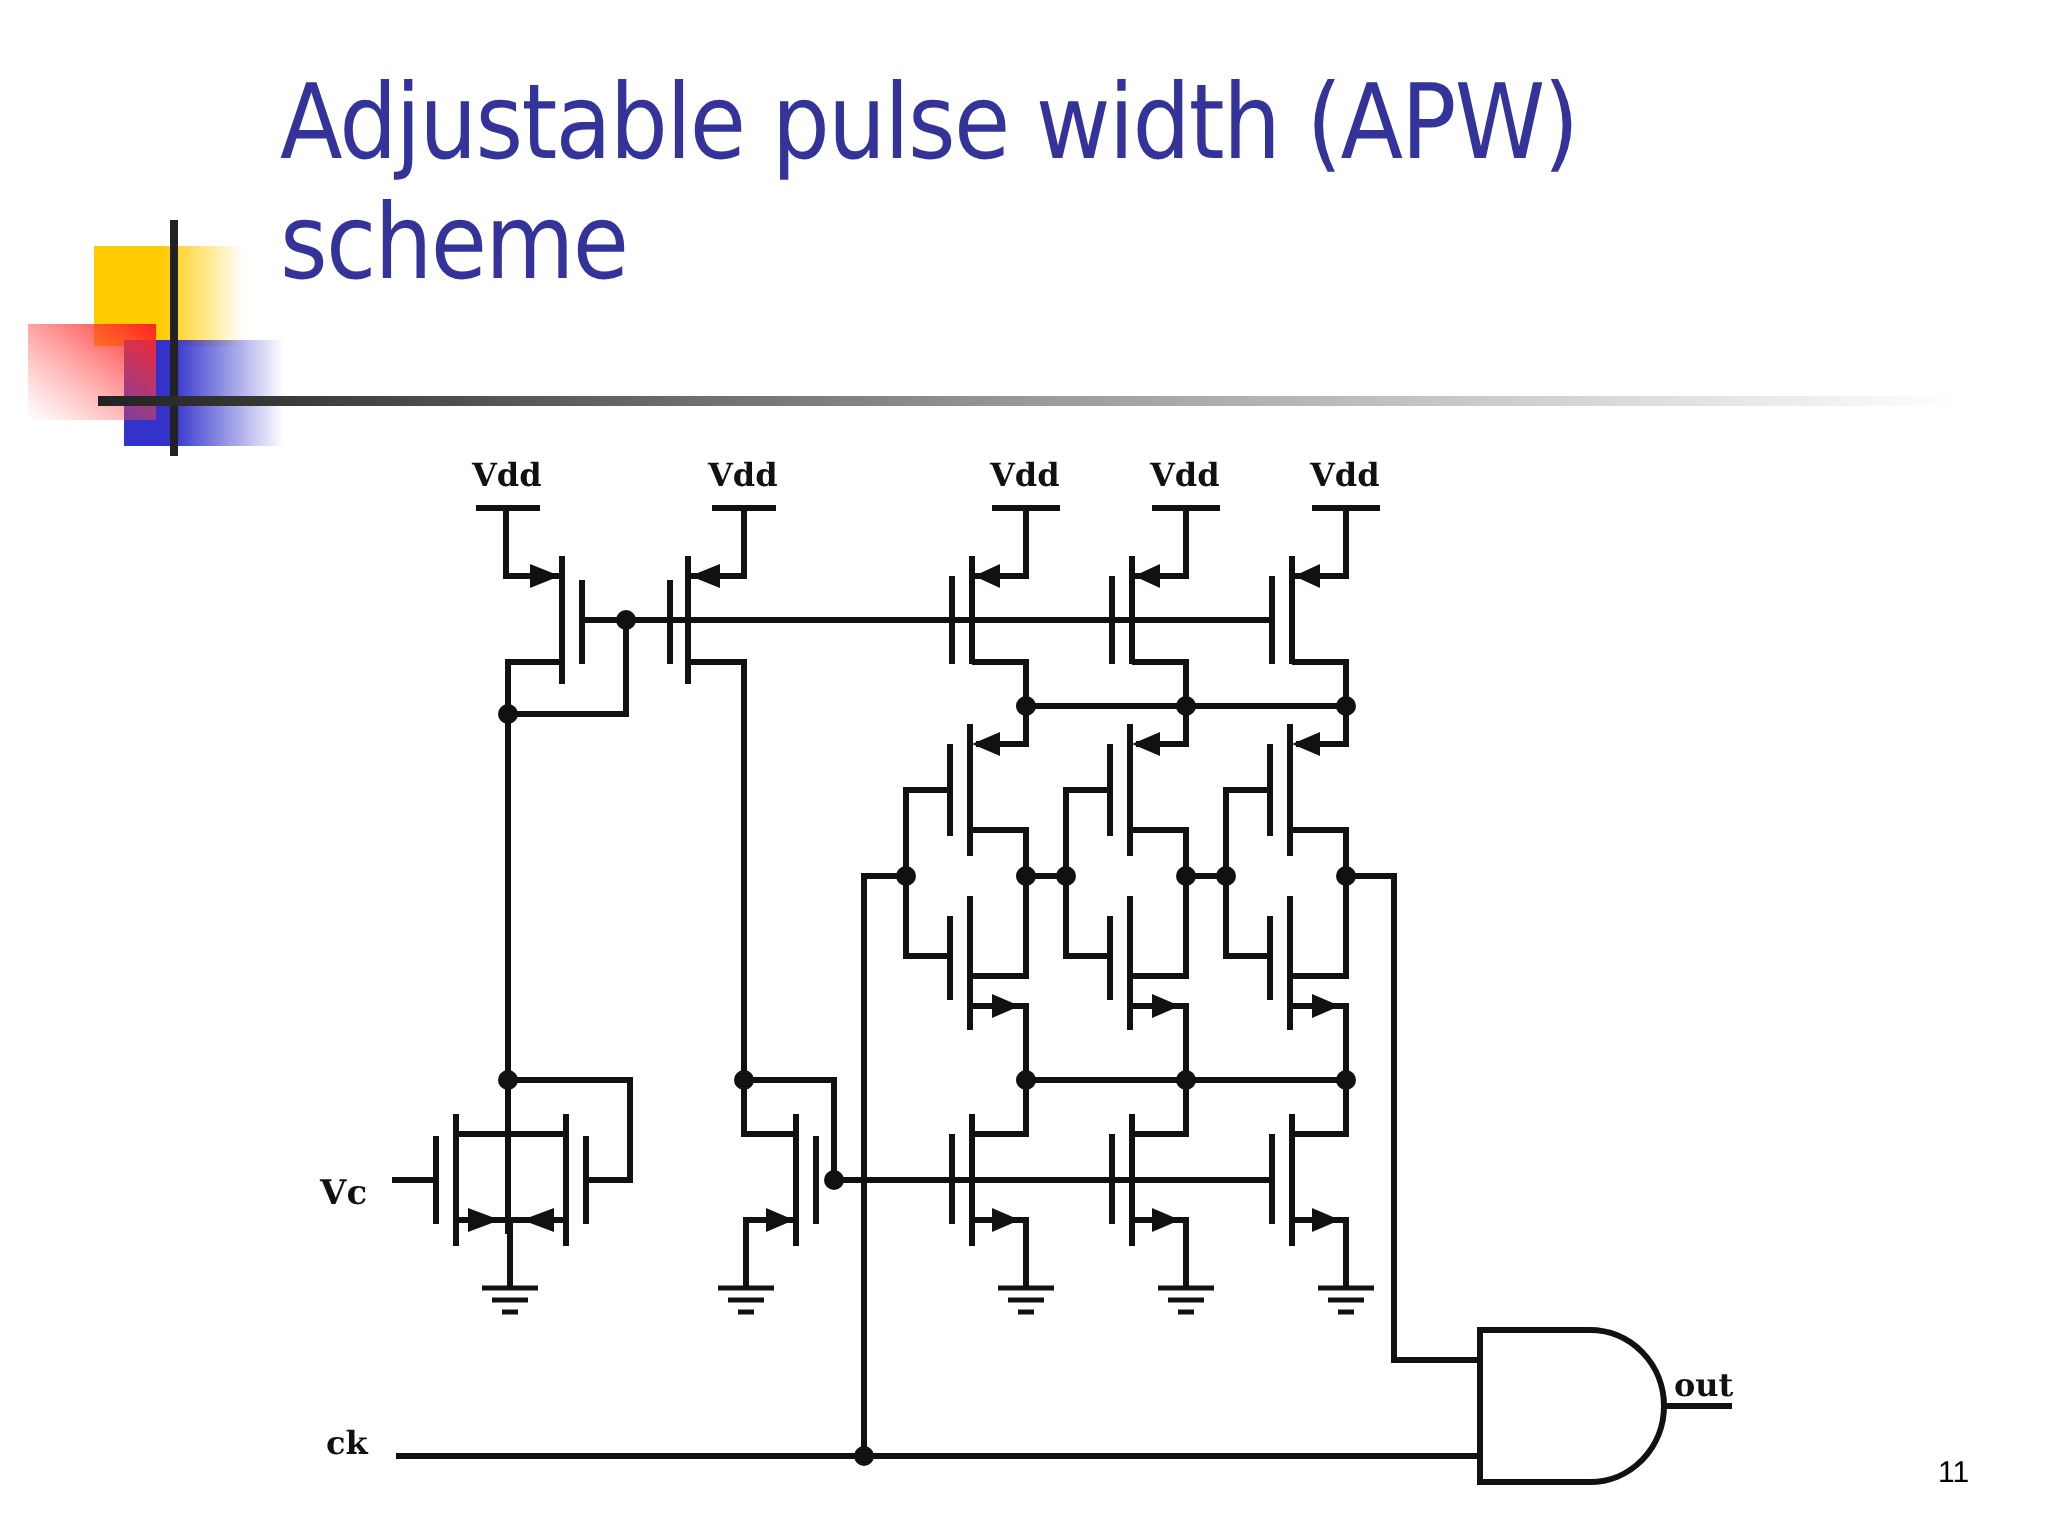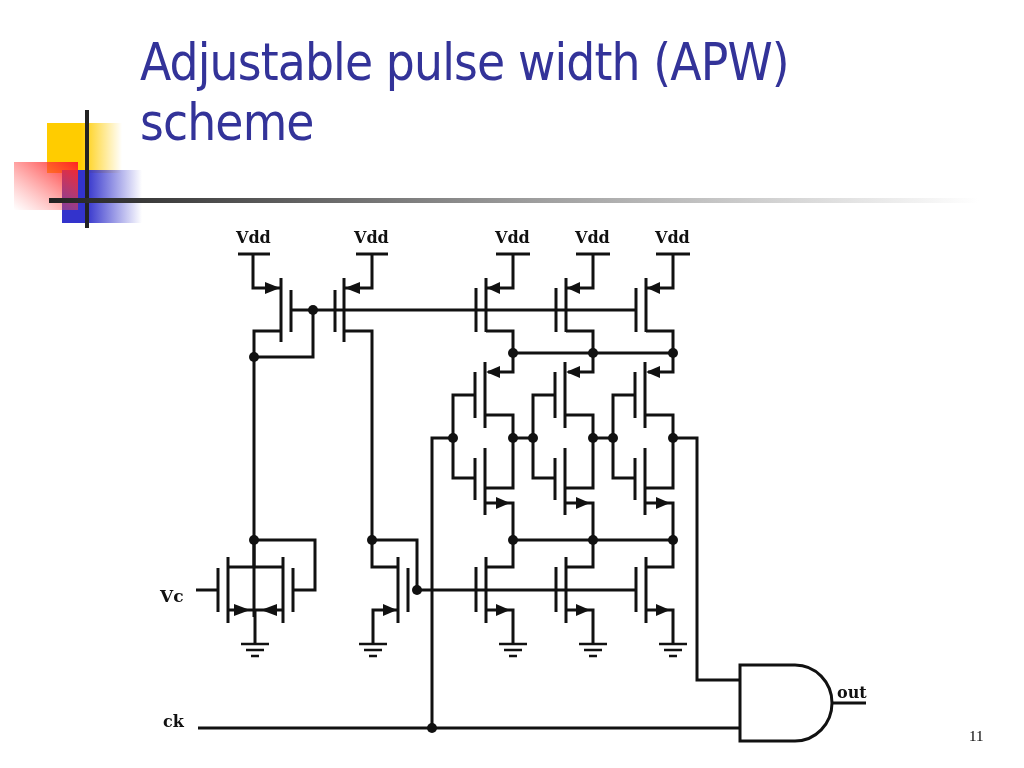--- a/index.html
+++ b/index.html
@@ -1,19 +1,19 @@
 <!DOCTYPE html>
 <html><head>
 <meta charset="utf-8">
 <style>
   html, body { margin: 0; padding: 0; }
   body { width: 1024px; height: 768px; background: #ffffff; position: relative; overflow: hidden; font-family: "DejaVu Sans", sans-serif; }
   .title { position: absolute; left: 140px; top: 32px; width: 860px; color: #333399; font-family: "DejaVu Sans", sans-serif; font-size: 52px; line-height: 60px; letter-spacing: -1px; margin: 0; font-weight: normal; transform: scaleX(0.88); transform-origin: left top; }
   .deco { position: absolute; left: 0; top: 0; width: 1024px; height: 240px; }
-  .slide-number { position: absolute; left: 969px; top: 728px; font-family: Liberation Serif, serif; font-size: 15px; color: #000; }
+  .slide-number { position: absolute; left: 969px; top: 728px; font-family: Liberation Sans, sans-serif; font-size: 15px; color: #000; }
   .schematic { position: absolute; left: 0; top: 0; width: 1024px; height: 768px; }
   .schematic text { font-family: "DejaVu Serif", serif; font-weight: bold; fill: #111; }
 </style>
 </head>
 <body>
 
 <svg class="deco" viewBox="0 0 1024 240">
   <defs>
     <linearGradient id="gy" x1="0" x2="1">
         <stop offset="0.45" stop-color="#ffcc00"></stop>

